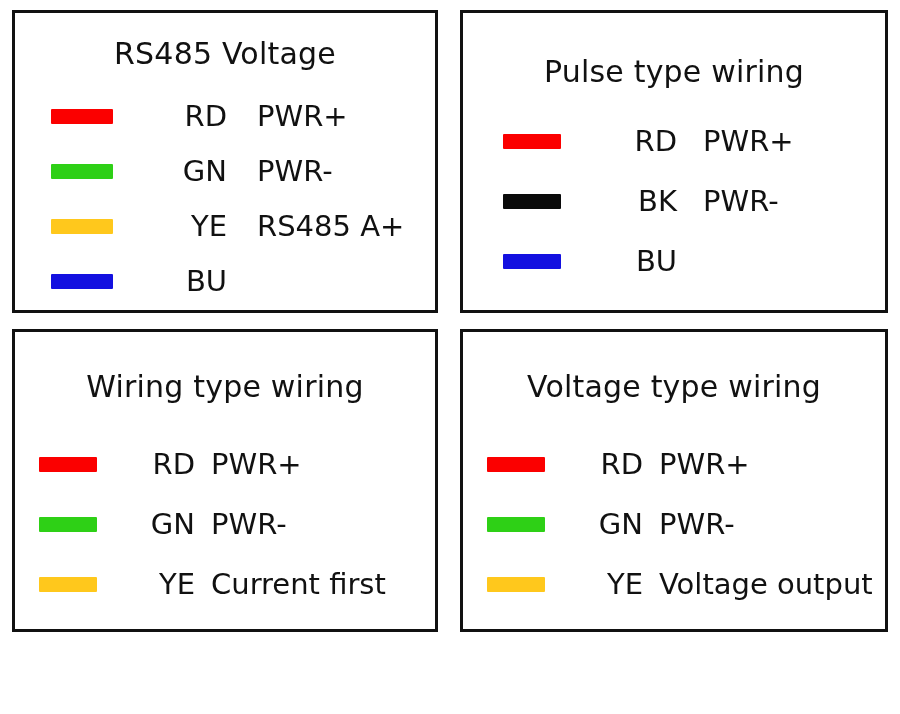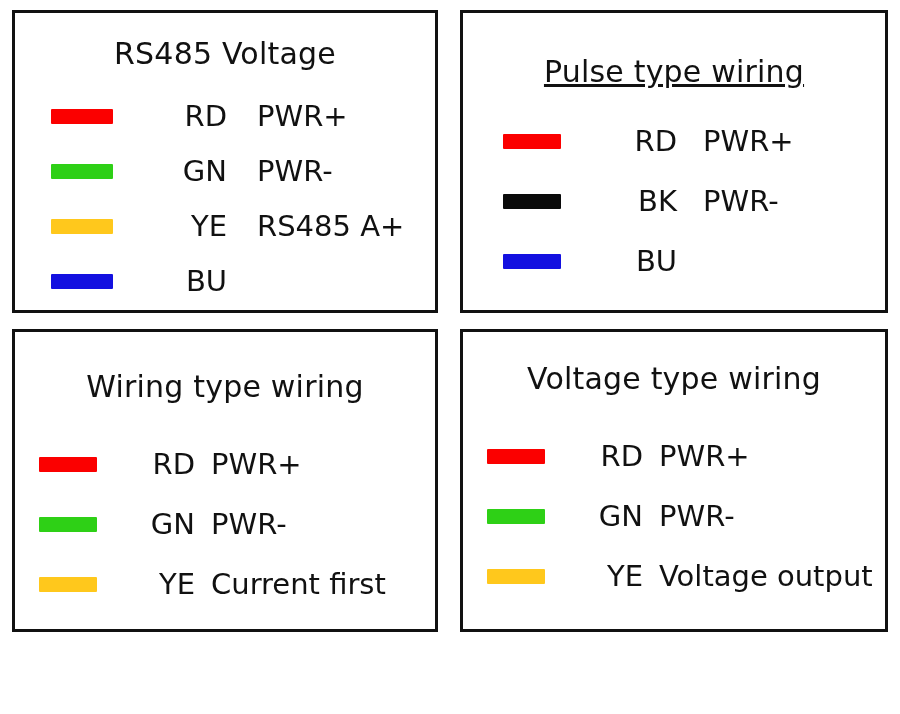--- a/index.html
+++ b/index.html
@@ -39,23 +39,23 @@
   .panel-title {
     text-align: center;
     font-size: 30px;
     line-height: 1;
     font-weight: 400;
     letter-spacing: 0.2px;
     color: #111111;
     white-space: nowrap;
   }
   .panel-tl .panel-title { margin-top: 26px; }
-  .panel-tr .panel-title { margin-top: 44px; text-decoration: underline; }
+  .panel-tr .panel-title { margin-top: 44px; }
   .panel-bl .panel-title { margin-top: 40px; }
-  .panel-br .panel-title { margin-top: 32px; }
+  .panel-br .panel-title { margin-top: 40px; }
 
   
   .rows {
     margin-top: 0;
     display: block;
   }
   .wire-row {
     display: flex;
     align-items: center;
     white-space: nowrap;

